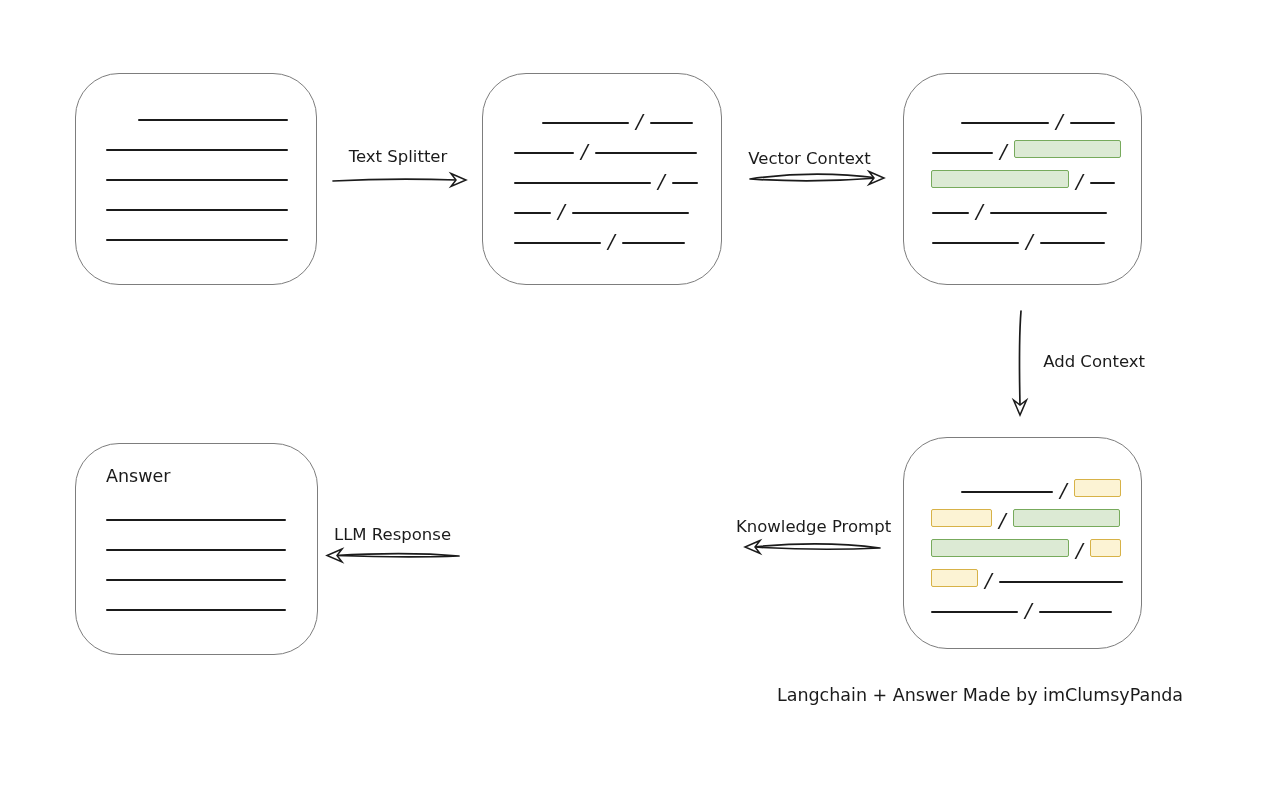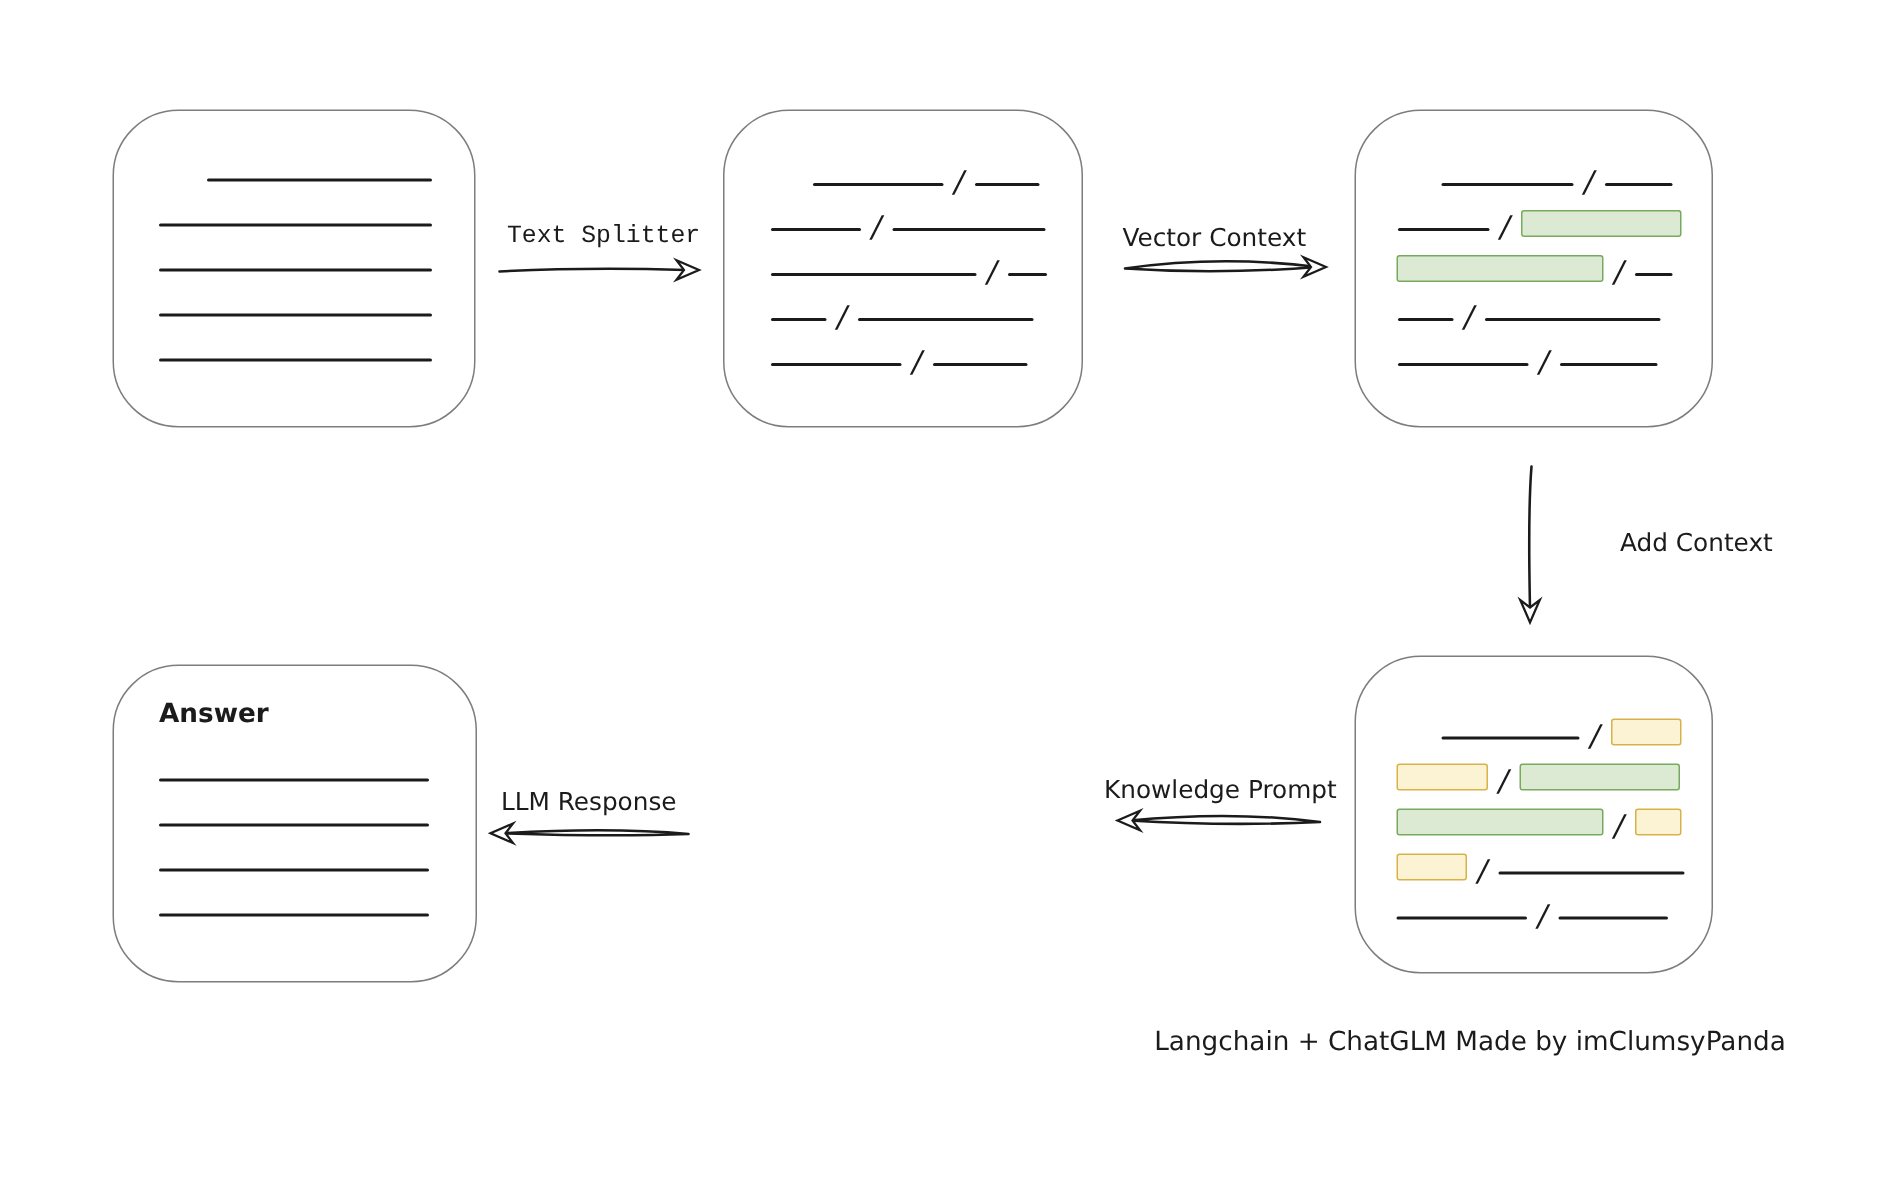--- a/index.html
+++ b/index.html
@@ -27,21 +27,21 @@
     font-size:20px;line-height:20px;margin:0 7px -2px 7px;flex:none;
     font-weight:500;font-style:italic;
   }
   .seg-green,.seg-yellow,.seg-red{
     height:18px;box-sizing:border-box;flex:none;margin-bottom:1px;border-radius:2px;
   }
   .seg-green {background:#dcead4;border:1.6px solid #77aa5c;}
   .seg-yellow{background:#fcf3d4;border:1.6px solid #d7b247;}
   .seg-red   {background:#f2c8c6;border:1.6px solid #b95754;}
 
-  .inbox-label{position:absolute;font-size:17.5px;font-weight:700;white-space:nowrap;}
+  .inbox-label{position:absolute;font-size:17.5px;font-weight:400;white-space:nowrap;}
 
   .arrow-label{
     position:absolute;font-size:16.5px;font-weight:500;text-align:center;white-space:nowrap;
   }
   .caption{
     position:absolute;left:750px;top:685px;width:460px;text-align:center;
     font-size:17.5px;font-weight:500;white-space:nowrap;
   }
   svg.arrows{position:absolute;left:0;top:0;}
 </style>
@@ -192,20 +192,20 @@
       <path fill="#ffffff" stroke-width="1.5" d="M1013.5,400 L1020,415 L1026.5,400 L1020,405 Z"></path>
 
       <path d="M880,548 C838,542.5 795,543 753,547 M880,548 C838,550 795,549.5 753,547"></path>
       <path fill="#ffffff" stroke-width="1.5" d="M760,540.5 L745,547 L760,553.5 L755,547 Z"></path>
 
       <path d="M459,556 C420,552.5 378,553 335,555.5 M459,556 C420,557.5 378,557 335,555.5"></path>
       <path fill="#ffffff" stroke-width="1.5" d="M342,549 L327,555.5 L342,562 L337,555.5 Z"></path>
     </g>
   </svg>
 
-  <div class="arrow-label" style="left:338px;top:147px;width:120px;font-family:Liberation Mono, monospace;">Text Splitter</div>
+  <div class="arrow-label" style="left:338px;top:147px;width:120px;">Text Splitter</div>
   <div class="arrow-label" style="left:747px;top:149px;width:125px;">Vector Context</div>
-  <div class="arrow-label" style="left:1080px;top:352px;width:110px;text-align:left;">Add Context</div>
+  <div class="arrow-label" style="left:1035px;top:352px;width:110px;text-align:right;">Add Context</div>
   <div class="arrow-label" style="left:736px;top:517px;width:150px;">Knowledge Prompt</div>
   <div class="arrow-label" style="left:330px;top:525px;width:125px;">LLM Response</div>
 
-  <div class="caption">Langchain + ChatGLM Made by imClumsyPanda</div>
+  <div class="caption">Langchain + Answer Made by imClumsyPanda</div>
 </div>
 
 </body></html>

